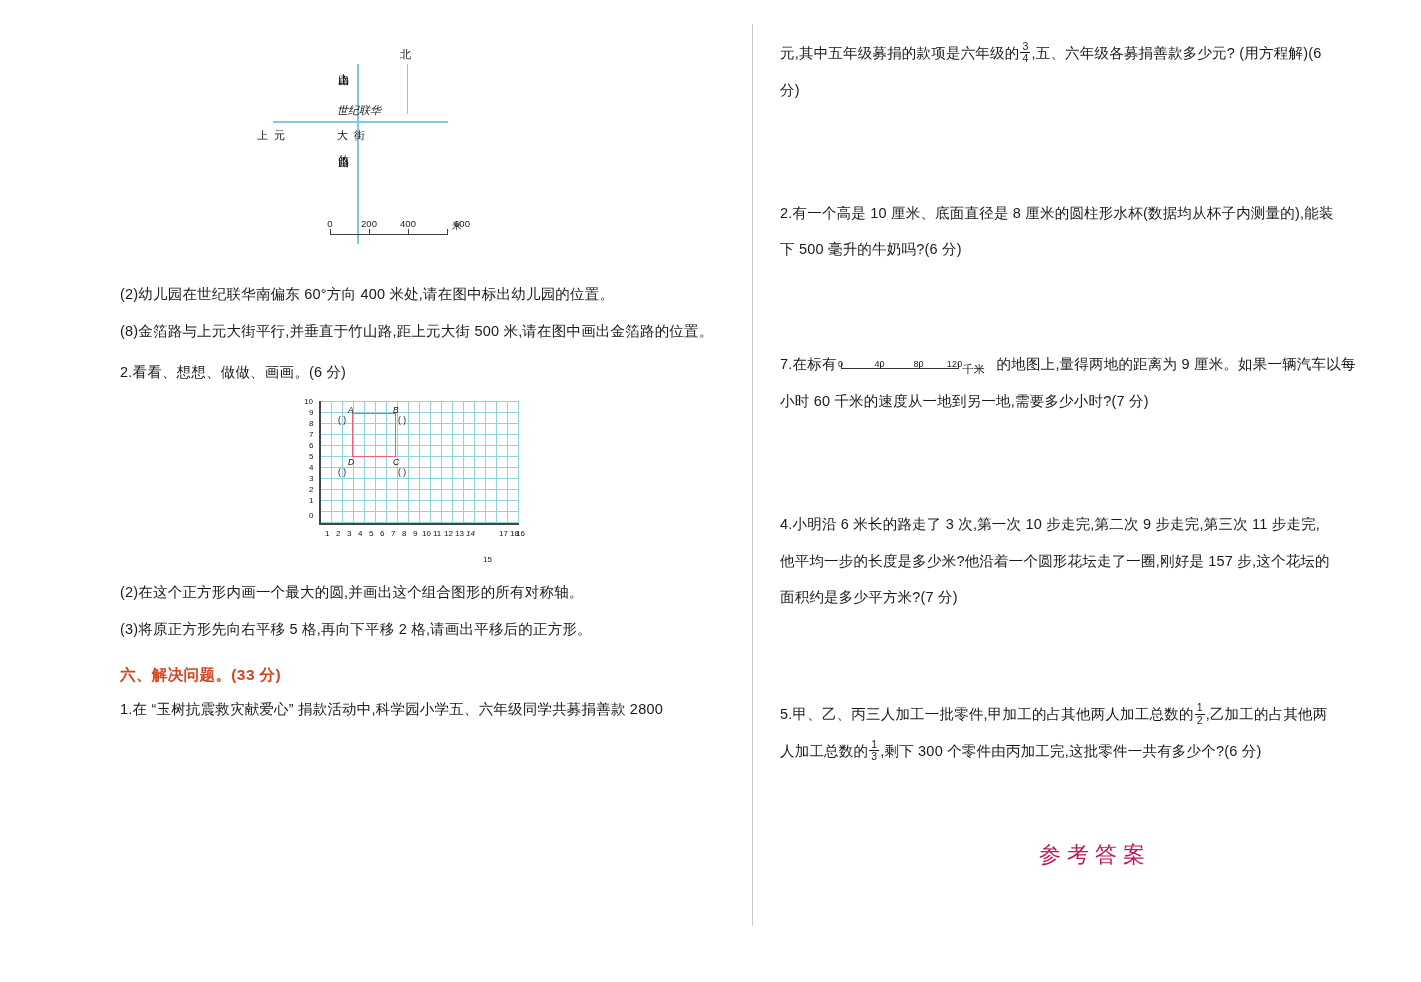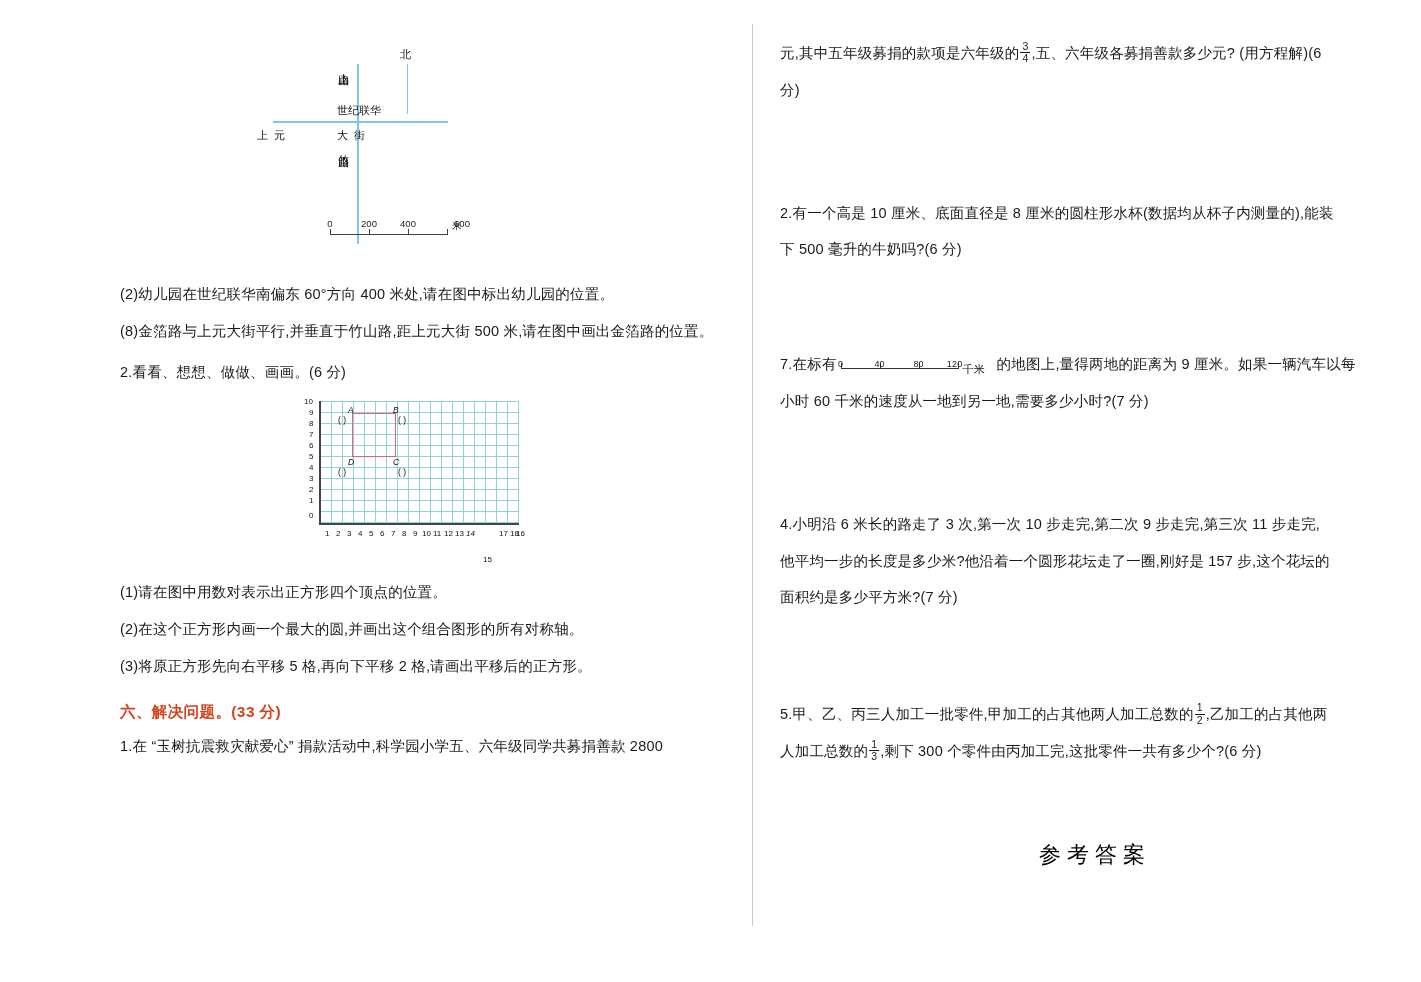--- a/index.html
+++ b/index.html
@@ -222,21 +222,21 @@
     margin: 0 1px;
   }
   .frac .num { display: block; padding: 0 2px; }
   .frac .den { display: block; border-top: 1px solid #1a1a1a; padding: 0 2px; }
 
   .answer-title {
     margin-top: 70px;
     text-align: center;
     font-size: 22px;
     letter-spacing: 6px;
-    color: #000000;
+    color: #be185d;
   }
   .answer-wrap {
     position: absolute;
     left: 780px;
     top: 840px;
     width: 630px;
   }
 </style>
 </head>
 <body>
@@ -253,21 +253,21 @@
         <div class="v-line" style="left:112px; top:28px; width:1px; height:50px;"></div>
         <div class="map-label" style="left:105px; top:12px;">北</div>
 
         <div class="v-line" style="left:62px; top:28px; width:1.5px; height:180px;"></div>
 
         <div class="h-line" style="left:-22px; top:85px; width:175px; height:1.5px;"></div>
 
         <div class="map-label vert" style="left:42px; top:28px;">上山路</div>
         <div class="map-label vert" style="left:42px; top:110px;">竹山路</div>
 
-        <div class="map-label" style="left:42px; top:68px;">世纪联华</div>
+        <div class="map-label" style="left:42px; top:68px;font-style:italic;">世纪联华</div>
         <div class="map-label" style="left:-38px; top:93px;">上  元</div>
         <div class="map-label" style="left:42px; top:93px;">大  街</div>
 
         <div class="scalebar">
           <div class="axis"></div>
           <div class="tick" style="left:0px;"></div>
           <div class="tick" style="left:39px;"></div>
           <div class="tick" style="left:78px;"></div>
           <div class="tick" style="left:117px;"></div>
           <div class="num" style="left:0px;">0</div>
@@ -333,21 +333,20 @@
 
         <div class="pt-label" style="left:50px; top:58px;">D</div>
         <div class="paren" style="left:40px; top:68px;">(        )</div>
 
         <div class="pt-label" style="left:95px; top:58px;">C</div>
         <div class="paren" style="left:100px; top:68px;">(        )</div>
       </div>
     </div>
 
     <div class="q-block">
-      <p class="q-text">(1)请在图中用数对表示出正方形四个顶点的位置。</p>
       <p class="q-text">(2)在这个正方形内画一个最大的圆,并画出这个组合图形的所有对称轴。</p>
       <p class="q-text">(3)将原正方形先向右平移 5 格,再向下平移 2 格,请画出平移后的正方形。</p>
     </div>
 
     <div class="section-head">六、解决问题。(33 分)</div>
     <p class="q-text">1.在 “玉树抗震救灾献爱心” 捐款活动中,科学园小学五、六年级同学共募捐善款 2800</p>
   </div>
 
   <div class="col col-right">
 

